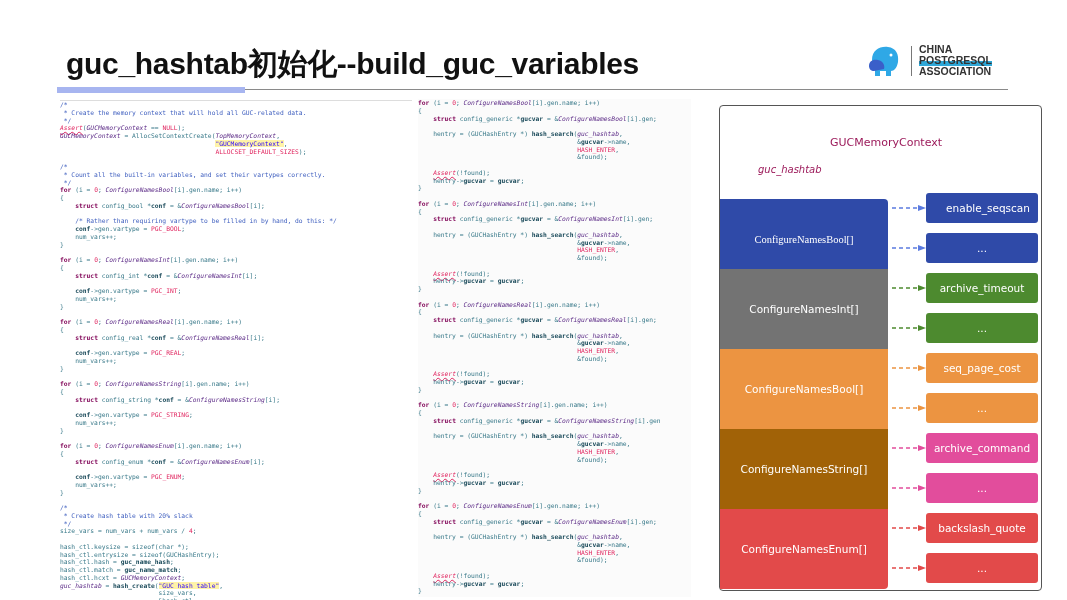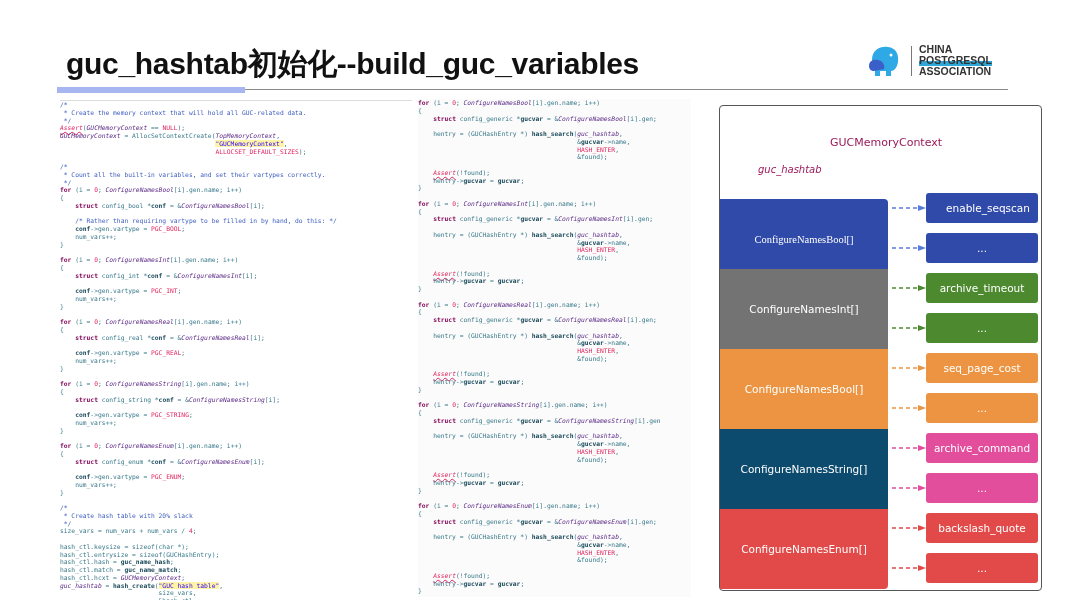--- a/index.html
+++ b/index.html
@@ -107,21 +107,21 @@
     <div class="entry" style="top: 247px; background: rgb(236, 148, 65);">seq_page_cost</div>
     <svg class="arrow" viewBox="0 0 34 8" style="top: 258px;">
       <line x1="0" y1="4" x2="26" y2="4" stroke="#ec9441" stroke-width="1.3" stroke-dasharray="4,3"></line>
       <polygon points="26,1 34,4 26,7" fill="#ec9441"></polygon>
     </svg>
     <div class="entry" style="top: 287px; background: rgb(236, 148, 65);">...</div>
     <svg class="arrow" viewBox="0 0 34 8" style="top: 298px;">
       <line x1="0" y1="4" x2="26" y2="4" stroke="#ec9441" stroke-width="1.3" stroke-dasharray="4,3"></line>
       <polygon points="26,1 34,4 26,7" fill="#ec9441"></polygon>
     </svg>
-    <div class="group" style="top: 323px; background: #0c4a6e;">ConfigureNamesString[]</div>
+    <div class="group" style="top: 323px; background: #a16207;">ConfigureNamesString[]</div>
     <div class="entry" style="top: 327px; background: rgb(226, 77, 156);">archive_command</div>
     <svg class="arrow" viewBox="0 0 34 8" style="top: 338px;">
       <line x1="0" y1="4" x2="26" y2="4" stroke="#e24d9c" stroke-width="1.3" stroke-dasharray="4,3"></line>
       <polygon points="26,1 34,4 26,7" fill="#e24d9c"></polygon>
     </svg>
     <div class="entry" style="top: 367px; background: rgb(226, 77, 156);">...</div>
     <svg class="arrow" viewBox="0 0 34 8" style="top: 378px;">
       <line x1="0" y1="4" x2="26" y2="4" stroke="#e24d9c" stroke-width="1.3" stroke-dasharray="4,3"></line>
       <polygon points="26,1 34,4 26,7" fill="#e24d9c"></polygon>
     </svg>

